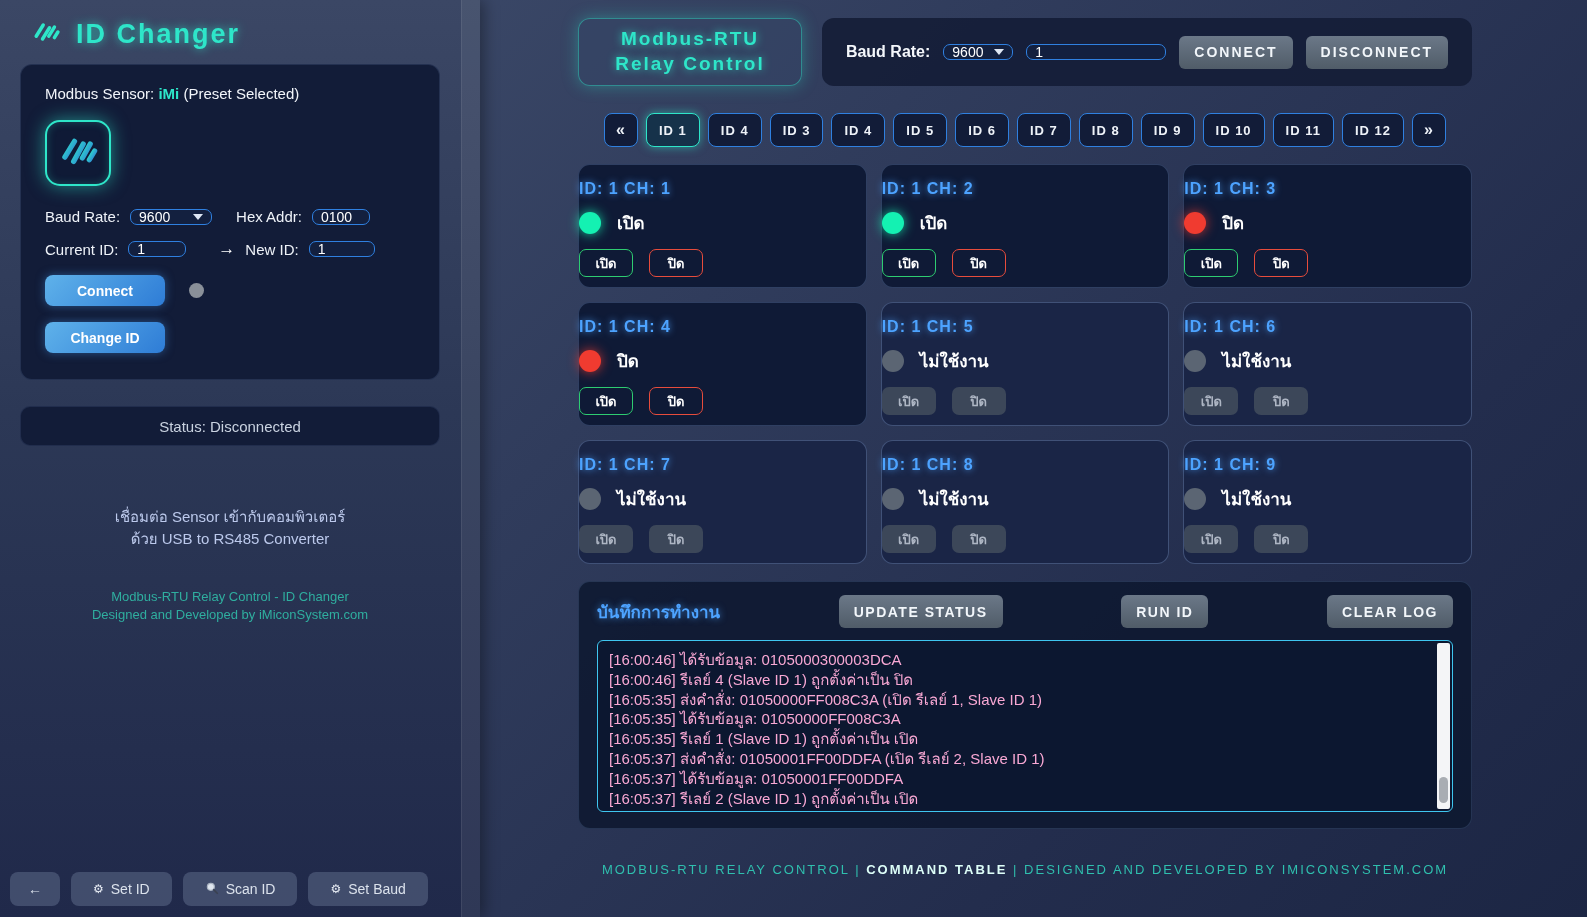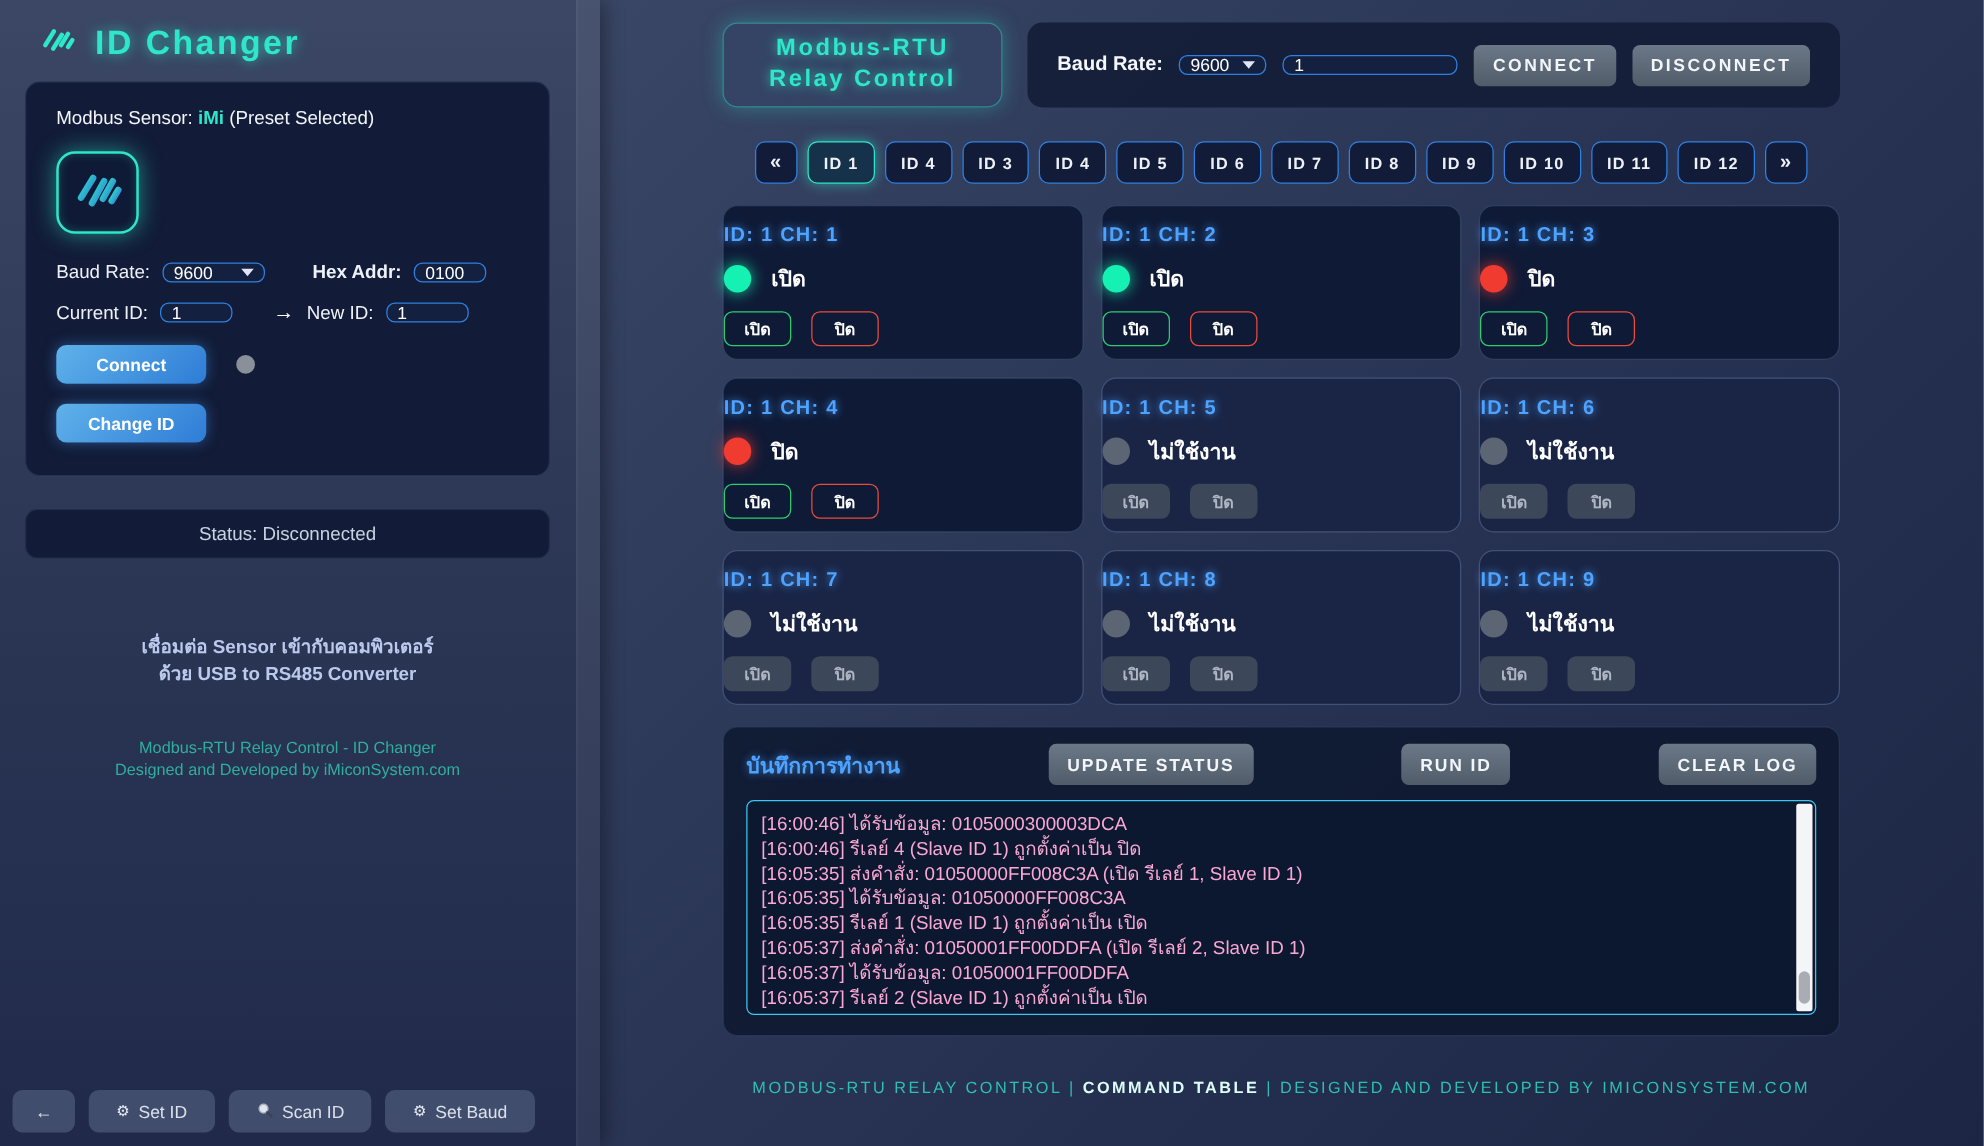--- a/index.html
+++ b/index.html
@@ -48,21 +48,21 @@
     font-size:14px; box-shadow:0 0 10px rgba(64,140,220,.5); font-family:"Liberation Sans",sans-serif;
   }
   .connect-row { display:flex; align-items:center; gap:24px; margin-top:16px; }
   .idle-dot { width:15px; height:15px; border-radius:50%; background:#8a9099; }
   .changeid { margin-top:16px; }
   .status-panel {
     margin-top:26px; background:#121c38; border:1px solid rgba(120,150,200,.15);
     border-radius:10px; height:40px; display:flex; align-items:center; justify-content:center;
     font-size:15px; color:#c9d2e0;
   }
-  .sb-info { margin-top:60px; text-align:center; font-size:15px; color:#bcc9ec; line-height:1.45; font-weight:700;}
+  .sb-info { margin-top:60px; text-align:center; font-size:15px; color:#bcc9ec; line-height:1.45; font-weight:400;}
   .sb-credit { margin-top:38px; text-align:center; font-size:13px; color:#2fae9f; line-height:1.45; }
   .sb-toolbar { position:absolute; left:10px; bottom:11px; display:flex; gap:11px; }
   .tool-btn {
     background:rgba(92,106,136,.55); border:none; color:#dbe2ec; font-size:14px;
     border-radius:8px; height:34px; padding:0 22px; cursor:pointer; display:flex; align-items:center; gap:7px;
     font-family:"Liberation Sans",sans-serif;
   }
   .tool-btn.small { padding:0 18px; }
   .gear { font-family:"DejaVu Sans",sans-serif; font-size:12px; color:#e8edf5; }
 
@@ -184,21 +184,21 @@
         </svg>
       </span>
     </div>
 
     <div class="form-row">
       <span>Baud Rate:</span>
       <span class="sel" style="width:82px; justify-content:space-between;">
         <span>9600</span>
         <span class="chev"></span>
       </span>
-      <span style="margin-left:28px;font-weight:bold;">Hex Addr:</span>
+      <span style="margin-left:14px;">Hex Addr:</span>
       <input class="inp" style="width: 58px;" value="0100">
     </div>
 
     <div class="form-row">
       <span>Current ID:</span>
       <input class="inp" style="width: 58px;" value="1">
       <span class="arrow-glyph" style="margin-left:22px;">→</span>
       <span>New ID:</span>
       <input class="inp" style="width: 66px;" value="1">
     </div>

